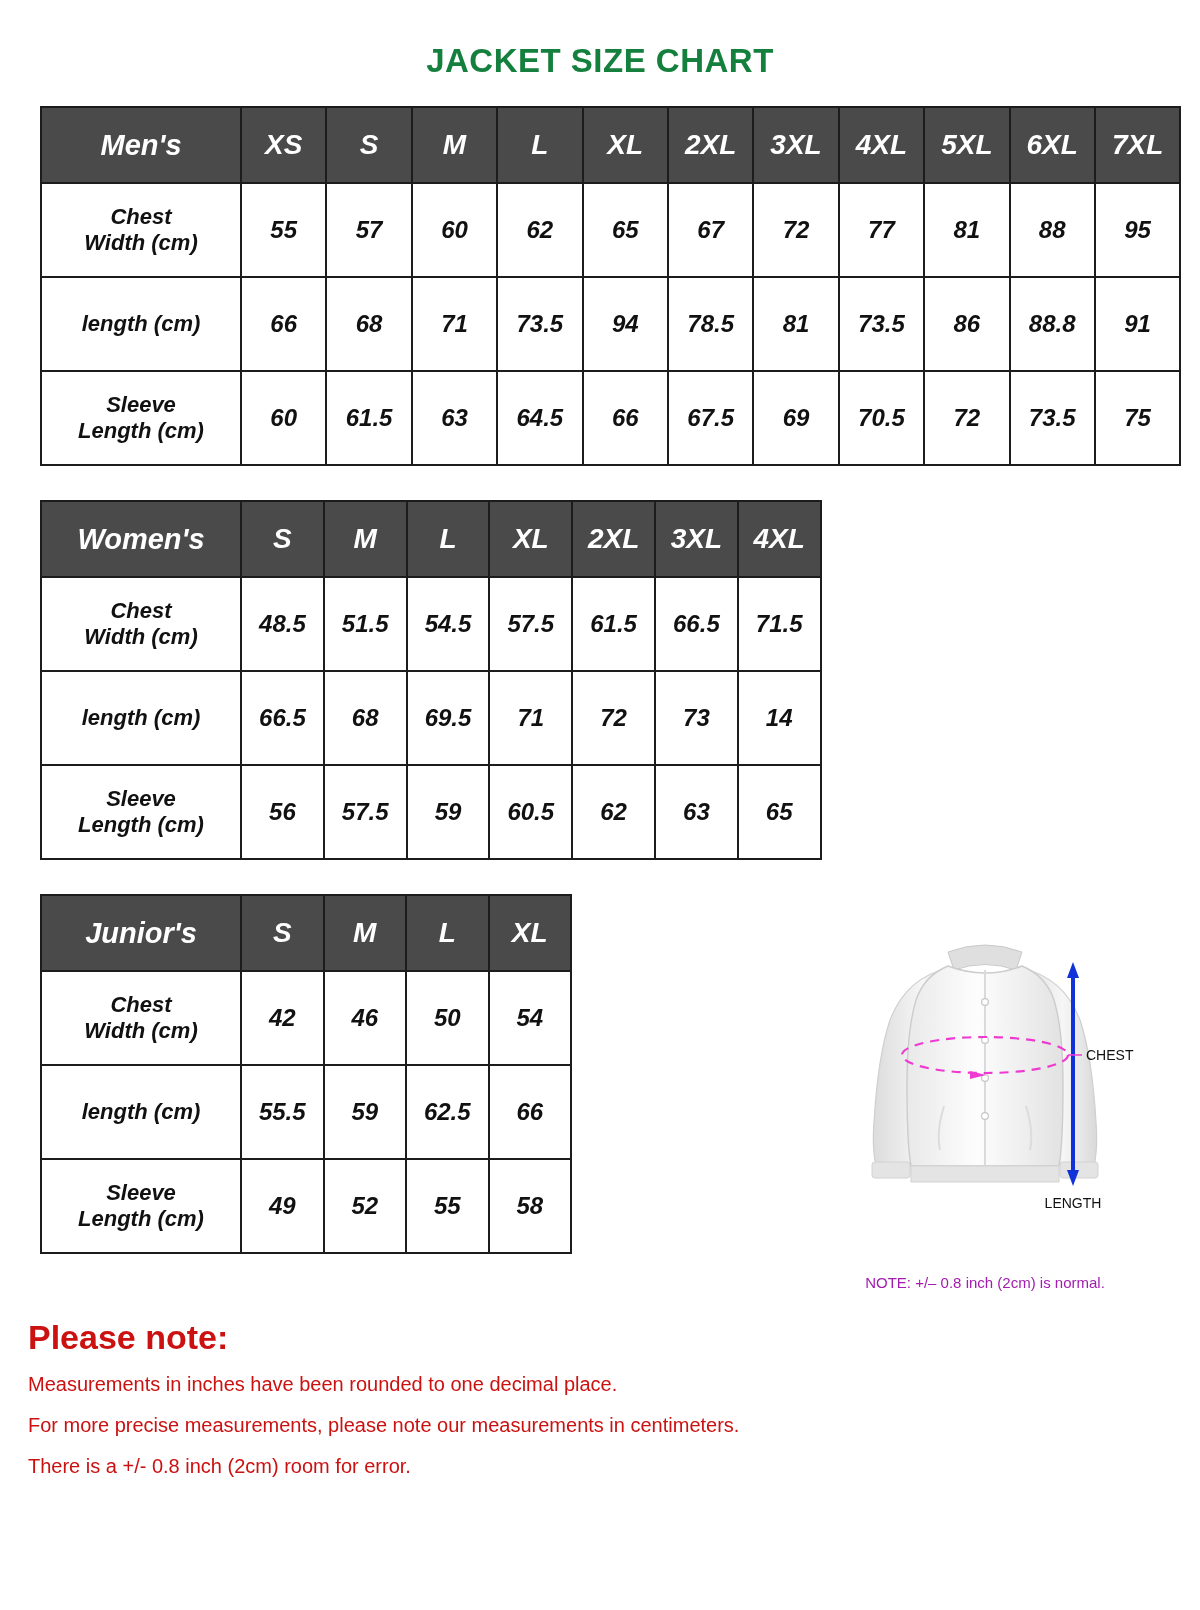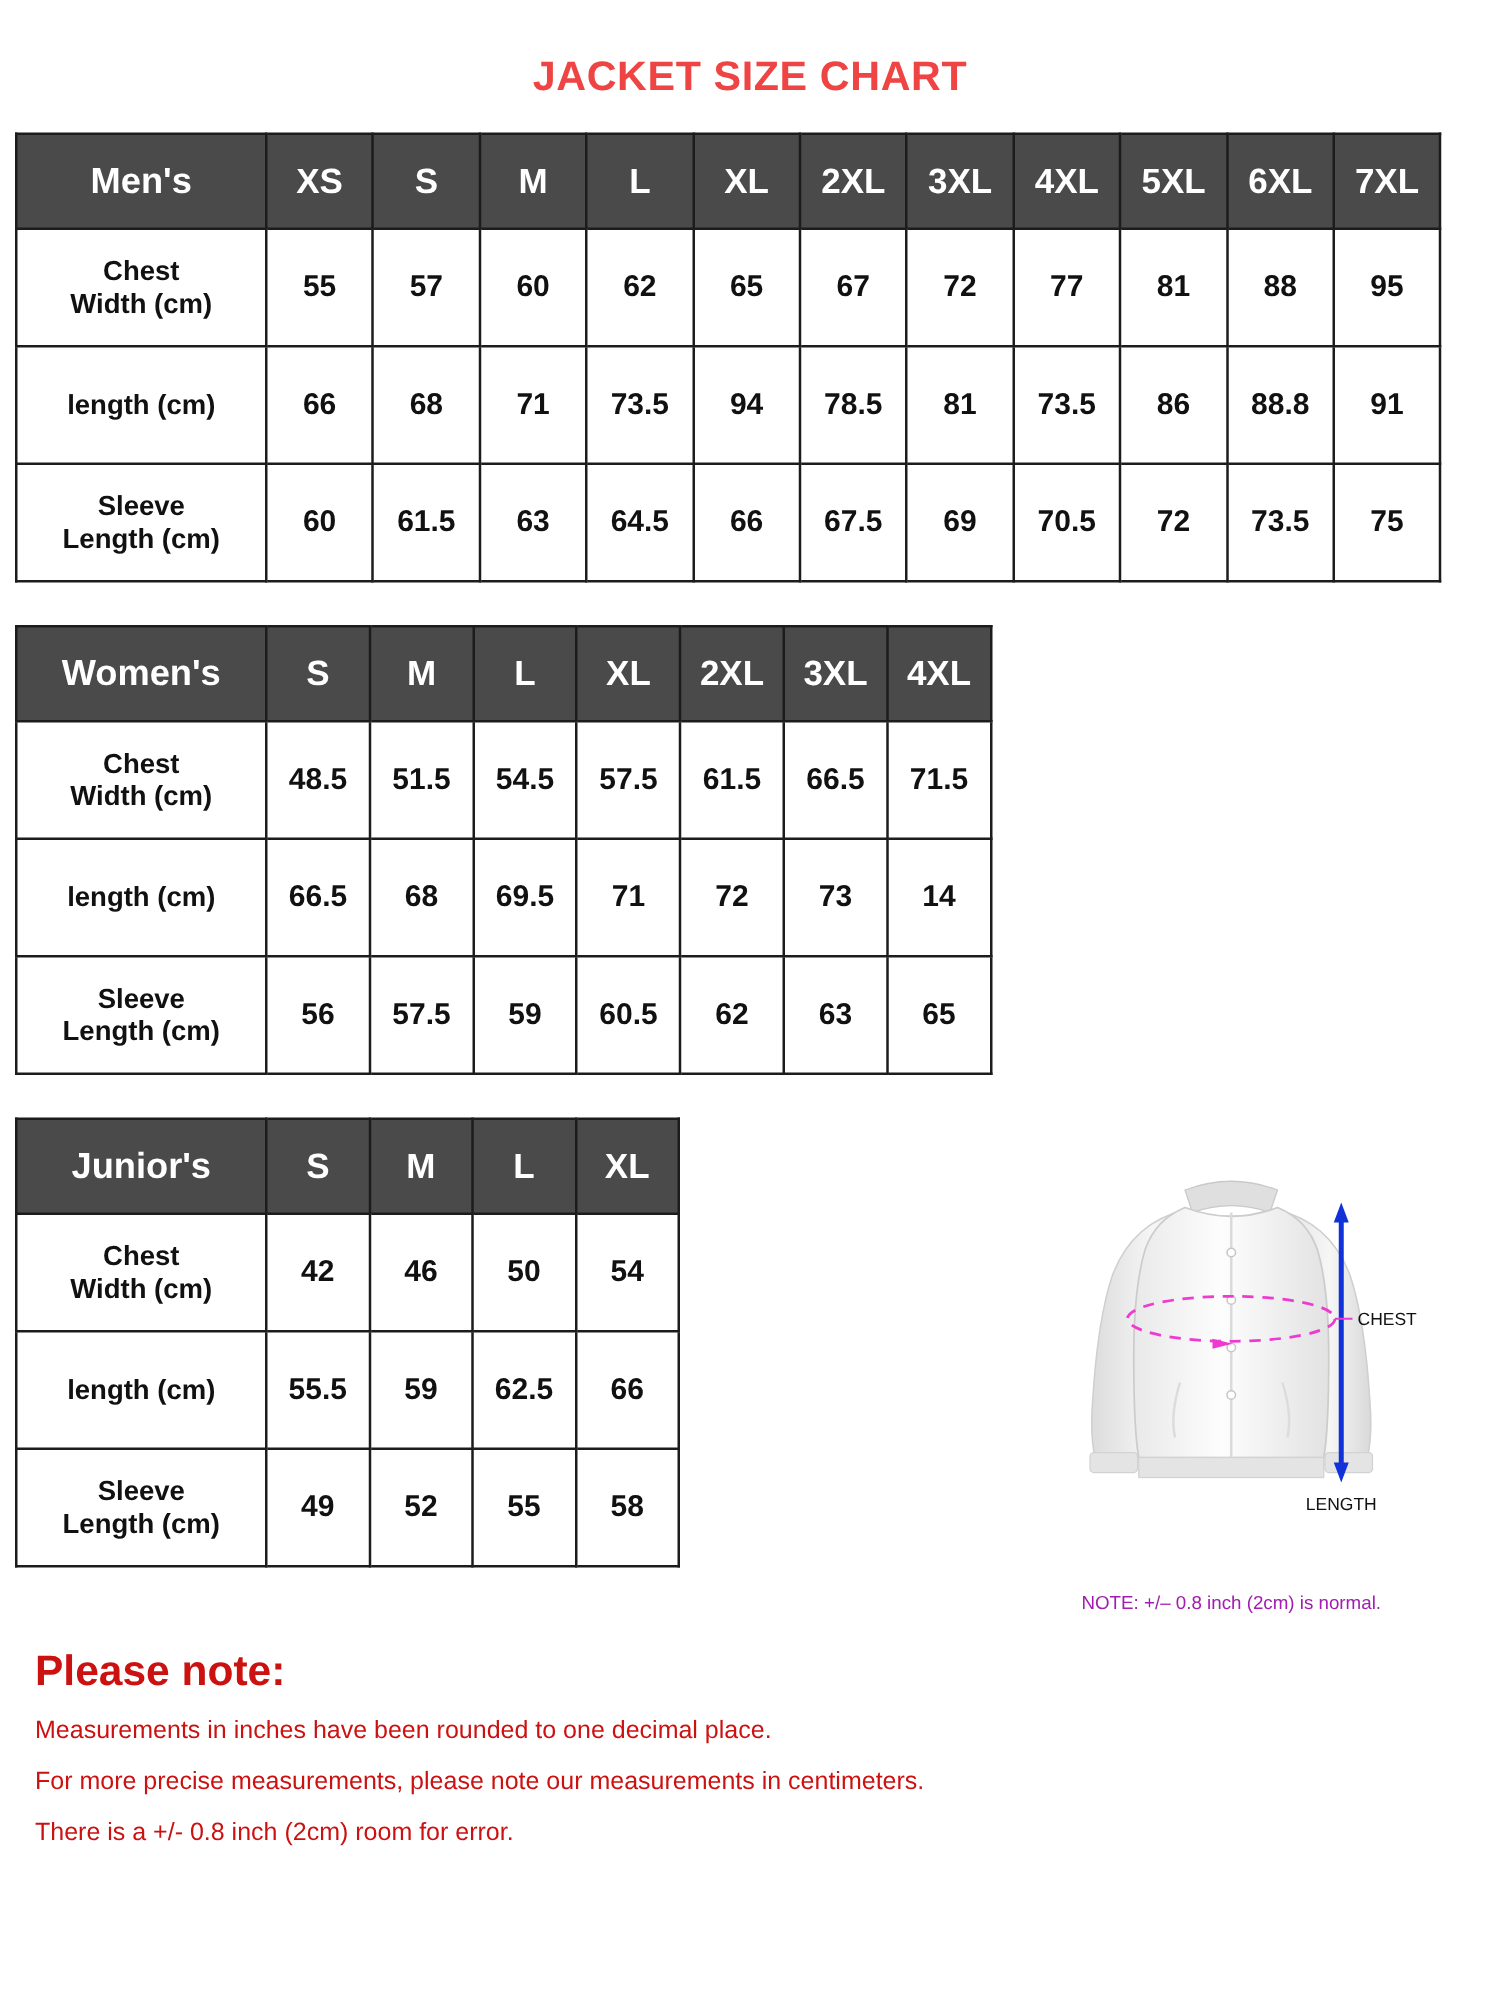--- a/index.html
+++ b/index.html
@@ -19,25 +19,25 @@
     overflow: hidden;
   }
 
   
   .page-title {
     text-align: center;
     font-size: 33px;
     font-weight: bold;
     letter-spacing: 0.5px;
     margin: 42px 0 0 0;
-    color: #ef4444;
-  }
-
-  
-  .table-wrap { margin: 0 0 0 12px; }
+    color: #15803d;
+  }
+
+  
+  .table-wrap { margin: 0 0 0 40px; font-style: italic; }
   table.size-table {
     border-collapse: collapse;
     table-layout: fixed;
   }
   table.size-table td, table.size-table th {
     border: 2px solid #1c1c1c;
     text-align: center;
     vertical-align: middle;
     font-size: 24px;
     font-weight: bold;

